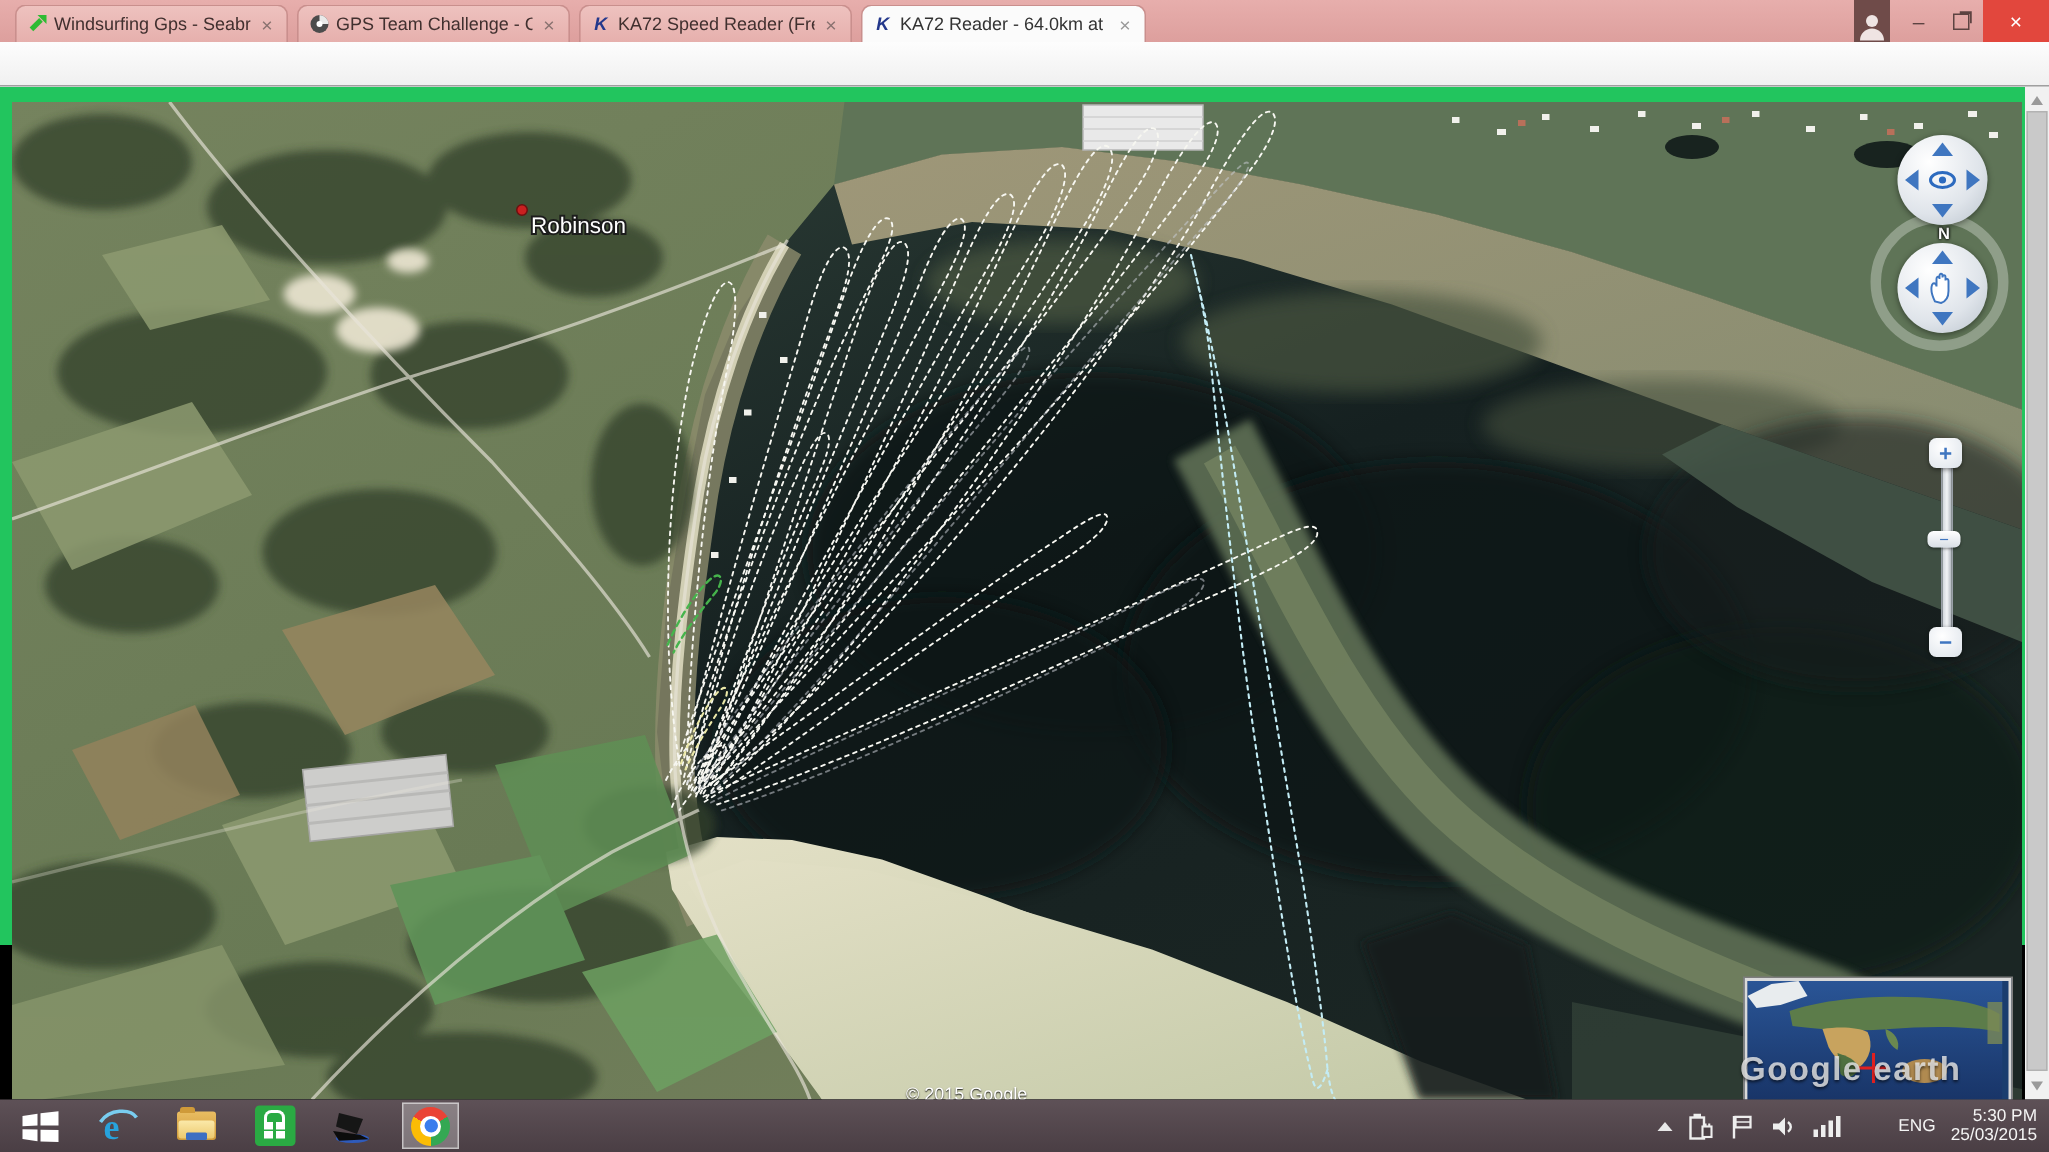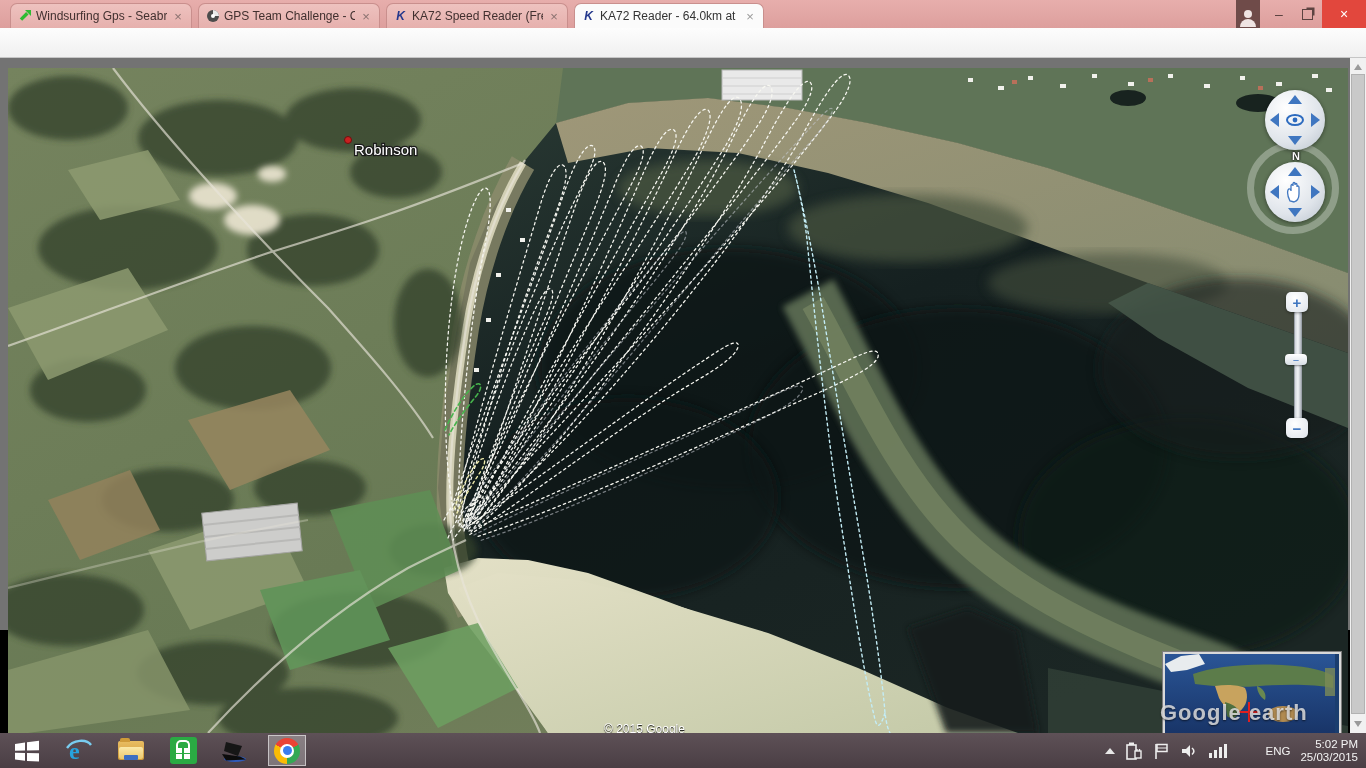--- a/index.html
+++ b/index.html
@@ -33,21 +33,21 @@
   #url-path{color:#9b9b9b;flex:1;white-space:nowrap;overflow:hidden;}
   .cookie{width:15px;height:15px;border-radius:50%;background:radial-gradient(circle at 35% 35%,#e8c486,#c89a53);position:relative;margin-right:8px;}
   .cookie:after{content:"×";position:absolute;right:-4px;bottom:-5px;color:#d22;font-weight:bold;font-size:11px;}
   .star{color:#9a9a9a;font-size:16px;margin-right:10px;}
   #abp{left:1304px;top:32px;width:22px;height:22px;background:#c70d0d;color:#fff;font-weight:bold;font-size:7px;
     display:flex;align-items:center;justify-content:center;
     clip-path:polygon(30% 0,70% 0,100% 30%,100% 70%,70% 100%,30% 100%,0 70%,0 30%);}
   #menu-btn{left:1338px;top:33px;width:20px;height:20px;display:flex;flex-direction:column;justify-content:center;gap:3px;}
   #menu-btn i{display:block;height:2.5px;background:#666;border-radius:1px;}
   
-  #page{left:0;top:58px;width:1366px;height:572px;background:#737373;}
+  #page{left:0;top:58px;width:1366px;height:572px;background:#22c55e;}
   #mapwrap{left:8px;top:10px;width:1340px;height:665px;overflow:hidden;background:#15211f;}
   #scrollbar{left:1350px;top:58px;width:16px;height:675px;background:#f1f1f1;}
   .sb-arrow{width:0;height:0;border-left:4px solid transparent;border-right:4px solid transparent;position:absolute;left:4px;}
   #sb-thumb{position:absolute;left:1px;top:16px;width:14px;height:640px;background:#c9c9c9;border:1px solid #b2b2b2;box-sizing:border-box;}
   
   .joyball{border-radius:50%;background:radial-gradient(circle at 35% 30%,#ffffff,#dfe4ea 60%,#b9c2cc);box-shadow:0 1px 4px rgba(0,0,0,.45);position:absolute;}
   .tri{position:absolute;width:0;height:0;}
   .tri.up{border-left:7px solid transparent;border-right:7px solid transparent;border-bottom:9px solid #3f76c0;left:50%;top:5px;transform:translateX(-50%);}
   .tri.down{border-left:7px solid transparent;border-right:7px solid transparent;border-top:9px solid #3f76c0;left:50%;bottom:5px;transform:translateX(-50%);}
   .tri.left{border-top:7px solid transparent;border-bottom:7px solid transparent;border-right:9px solid #3f76c0;left:5px;top:50%;transform:translateY(-50%);}
@@ -466,17 +466,17 @@
     <svg width="20" height="20">
       <g fill="#eee">
         <rect x="1" y="12" width="3" height="5"></rect>
           <rect x="6" y="9" width="3" height="8"></rect>
         <rect x="11" y="6" width="3" height="11"></rect>
           <rect x="16" y="3" width="3" height="14"></rect>
       </g>
     </svg>
     <span id="lang">ENG</span>
     <div id="clock">
-      <div>5:02 PM</div>
+      <div>5:30 PM</div>
       <div>25/03/2015</div>
     </div>
   </div>
 </div>
 
 </body></html>

